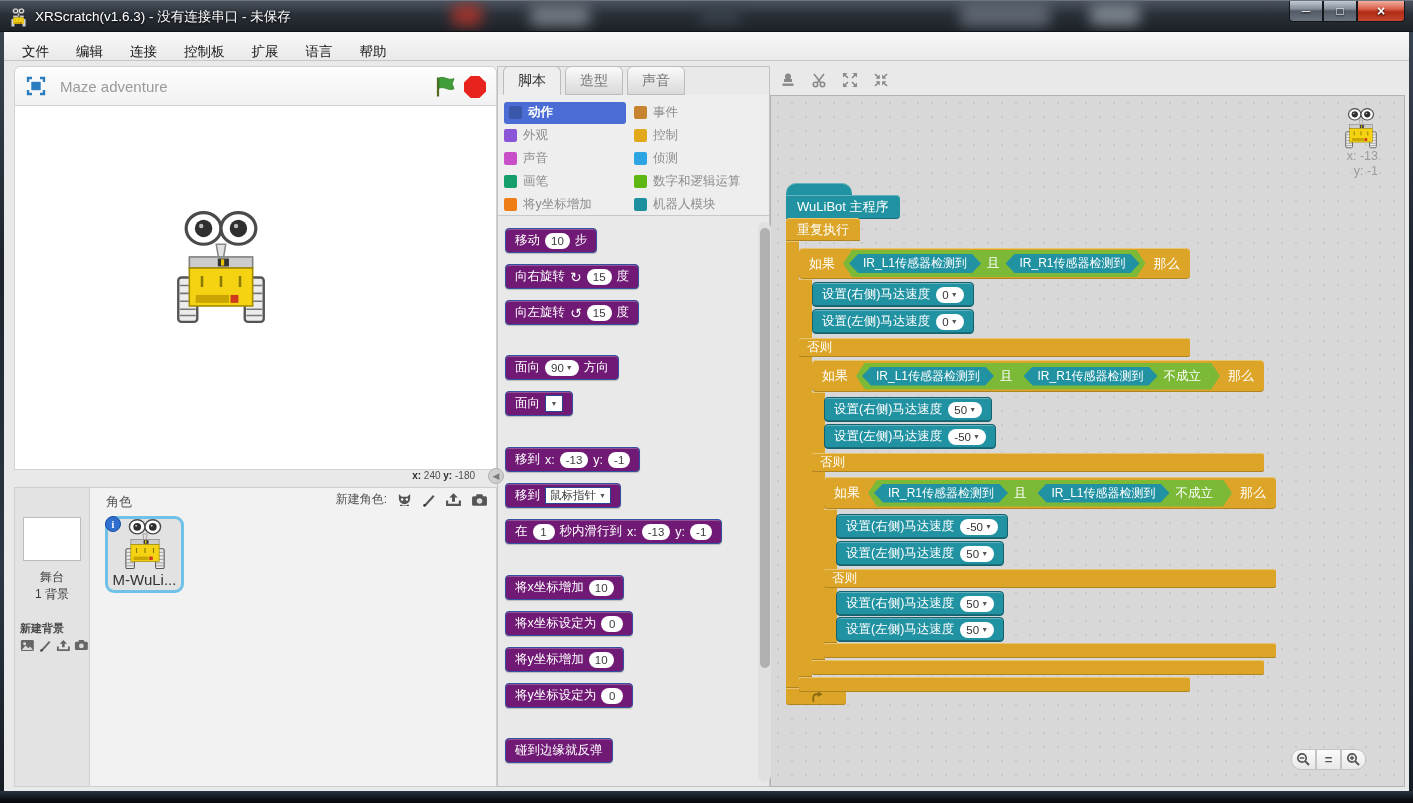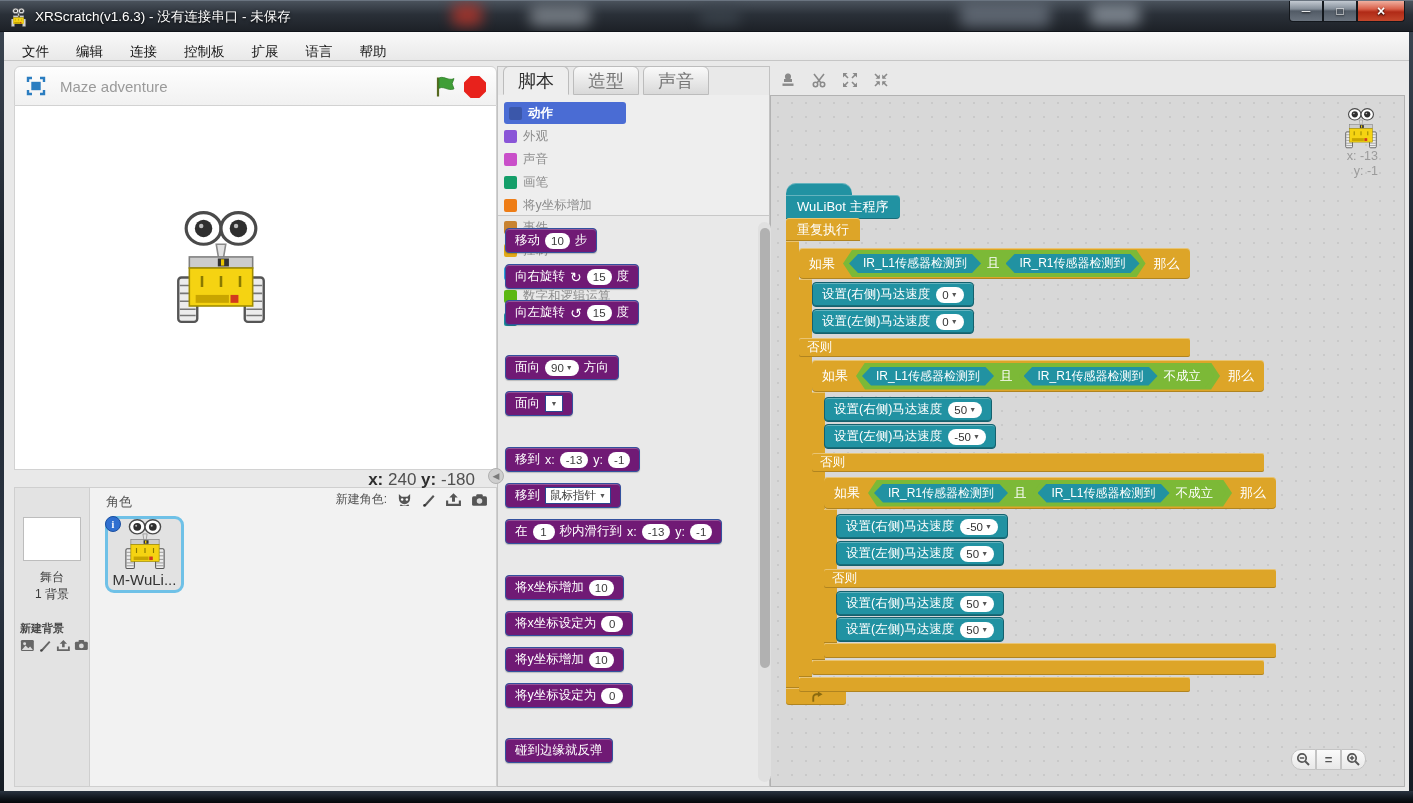--- a/index.html
+++ b/index.html
@@ -62,21 +62,21 @@
     position:absolute; right:10px; top:9px; width:22px; height:22px; background:#e8221c;
     clip-path:polygon(30% 0,70% 0,100% 30%,100% 70%,70% 100%,30% 100%,0 70%,0 30%);
   }
   .stage-canvas {
     position:absolute; left:14px; top:106px; width:483px; height:364px;
     background:#ffffff; border:1px solid #d2d2d2; border-top:none; z-index:4;
   }
   .stage-robot { position:absolute; left:158px; top:105px; }
   .coords-row {
     position:absolute; left:14px; top:470px; width:483px; height:17px;
-    font-size:17px; color:#4f4f4f; text-align:right; padding-right:22px; z-index:5;
+    font-size:10px; color:#4f4f4f; text-align:right; padding-right:22px; z-index:5;
   }
   .coords-row b { color:#2d2d2d; }
   .collapse-btn {
     position:absolute; left:488px; top:468px; width:16px; height:16px; border-radius:50%;
     background:#cfcfcf; border:1px solid #b0b0b0; color:#7b7b7b; font-size:9px;
     display:flex; align-items:center; justify-content:center; z-index:6;
   }
   
   .sprite-panel {
     position:absolute; left:14px; top:487px; width:483px; height:300px;
@@ -112,28 +112,28 @@
     display:flex; align-items:center; justify-content:center;
   }
   
   .palette {
     position:absolute; left:497px; top:66px; width:273px; height:721px;
     background:#e9e9e9; border:1px solid #c2c2c2; z-index:3;
   }
   .tabs { position:absolute; left:503px; top:66px; display:flex; gap:4px; z-index:6; }
   .tab {
     height:29px; padding:0 14px; display:flex; align-items:center;
-    font-size:18px; color:#777; border:1px solid #bcbcbc; border-radius:6px 6px 0 0;
+    font-size:14px; color:#777; border:1px solid #bcbcbc; border-radius:6px 6px 0 0;
     background:linear-gradient(#fafafa,#d9d9d9);
   }
   .tab.active { background:#eeeeee; color:#2d2d2d; border-bottom:1px solid #eeeeee; }
   .category-panel {
     position:absolute; left:498px; top:95px; width:271px; height:121px;
     background:#eeeeee; border-bottom:1px solid #c8c8c8;
-    display:flex; padding:7px 4px 0 6px; z-index:5;flex-direction:column;
+    display:flex; padding:7px 4px 0 6px; z-index:5;
   }
   .cat-col { display:flex; flex-direction:column; gap:1px; }
   .cat-col.left { width:130px; }
   .cat-item { display:flex; align-items:center; gap:6px; height:22px; font-size:12.5px; color:#8d8d8d; }
   .swatch { width:13px; height:13px; border-radius:2px; flex:0 0 auto; }
   .cat-item.selected {
     background:#4a6cd4; border-radius:3px; color:#fff; font-weight:bold; width:122px; padding-left:5px;
   }
   .cat-item.selected .swatch { background:#3b57aa; }.sw-looks{background:#8a55d7}.sw-sound{background:#c94fc9}
   .sw-pen{background:#149e69}.sw-data{background:#ee7d16}

